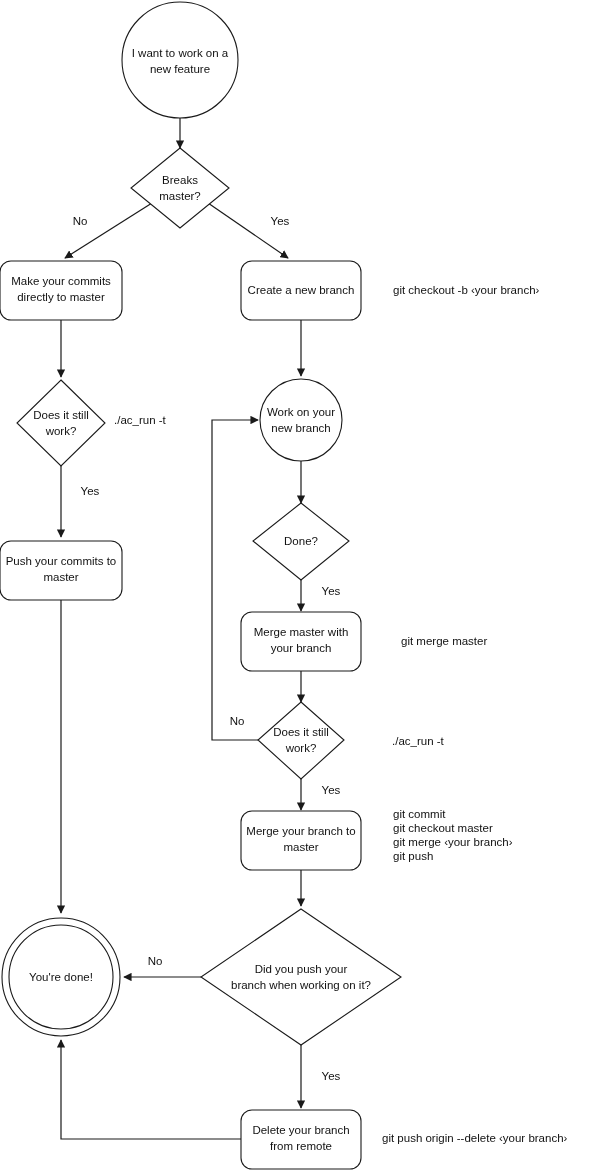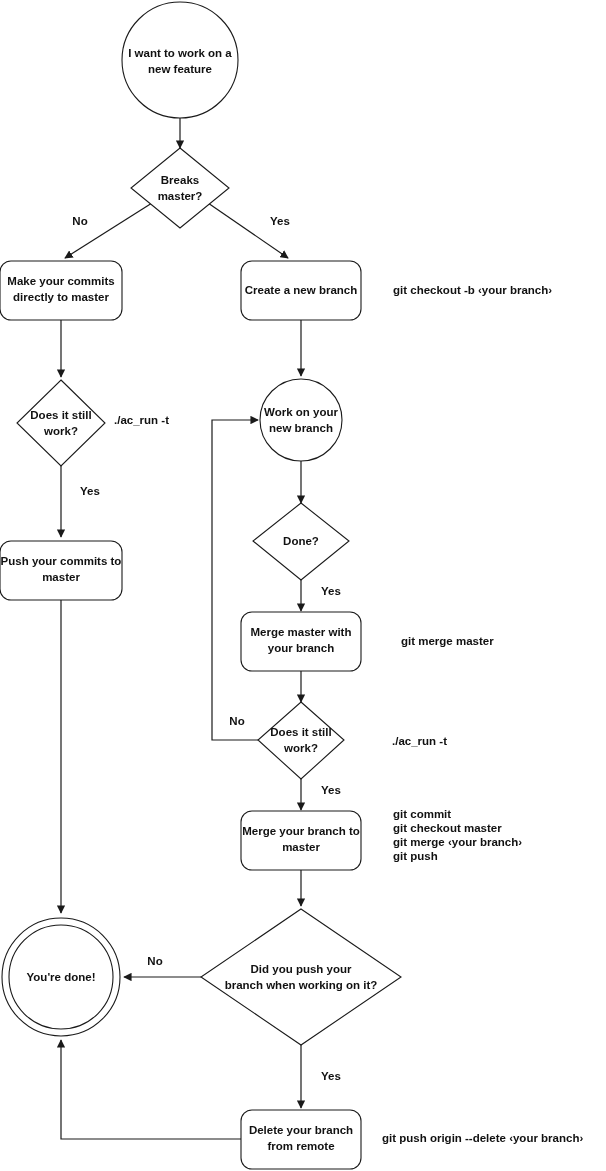--- a/index.html
+++ b/index.html
@@ -10,21 +10,20 @@
   body {
     width: 606px;
     height: 1171px;
     font-family: "Liberation Sans", sans-serif;
     overflow: hidden;
   }
   #flow-root {
     position: relative;
     width: 606px;
     height: 828px;
-    font-weight: bold;
   }
   svg#flowchart {
     display: block;
     width: 606px;
     height: 1171px;
   }
   .shape {
     fill: #ffffff;
     stroke: #1a1a1a;
     stroke-width: 1.1;

